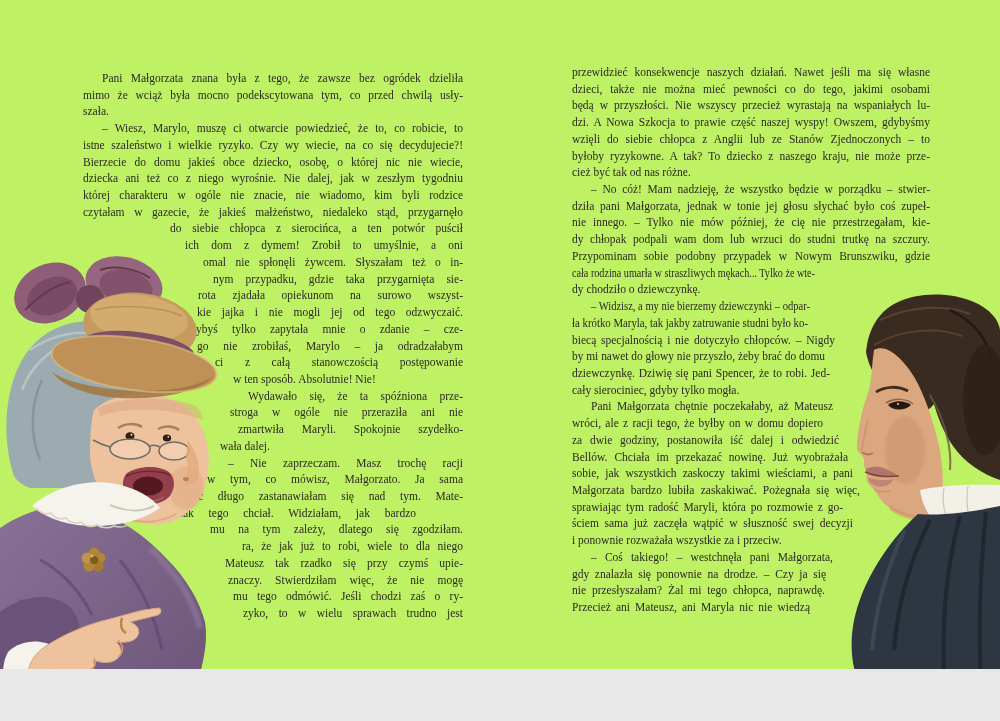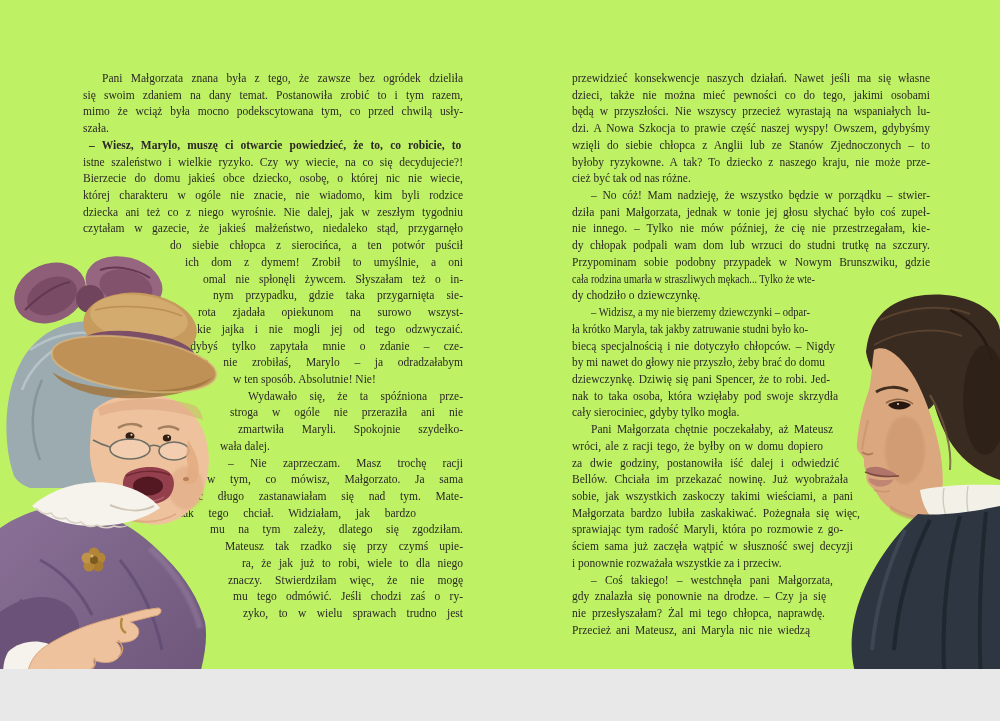--- a/index.html
+++ b/index.html
@@ -15,75 +15,74 @@
   .illus{position:absolute;pointer-events:none;}
   .divider{position:absolute;left:205px;top:673px;width:624px;height:12px;}
 </style>
 </head>
 <body>
 
 <div class="spread">
 
   <div class="textcol" style="left:83px;top:70px;width:380px;">
       <div class="tline" style="margin-left: 19px;"><span style="word-spacing: 5.41563px;">Pani Małgorzata znana była z tego, że zawsze bez ogródek dzieliła</span></div>
-      <div class="tline"><span style="word-spacing: 5.30824px;">się swoim zdaniem na dany temat. Postanowiła zrobić to i tym razem,</span></div>
       <div class="tline"><span style="word-spacing: 4.88281px;">mimo że wciąż była mocno podekscytowana tym, co przed chwilą usły-</span></div>
       <div class="tline"><span>szała.</span></div>
-      <div class="tline" style="margin-left: 6px; font-weight: bold;"><span style="word-spacing: 4.25568px;">– Wiesz, Marylo, muszę ci otwarcie powiedzieć, że to, co robicie, to</span></div>
+      <div class="tline" style="margin-left: 19px;"><span style="word-spacing: 4.25568px;">– Wiesz, Marylo, muszę ci otwarcie powiedzieć, że to, co robicie, to</span></div>
       <div class="tline"><span style="word-spacing: 3.68608px;">istne szaleństwo i wielkie ryzyko. Czy wy wiecie, na co się decydujecie?!</span></div>
       <div class="tline"><span style="word-spacing: 5.16619px;">Bierzecie do domu jakieś obce dziecko, osobę, o której nic nie wiecie,</span></div>
+      <div class="tline"><span style="word-spacing: 4.47005px;">dziecka ani też co z niego wyrośnie. Nie dalej, jak w zeszłym tygodniu</span></div>
       <div class="tline"><span style="word-spacing: 6.64219px;">której charakteru w ogóle nie znacie, nie wiadomo, kim byli rodzice</span></div>
-      <div class="tline"><span style="word-spacing: 4.47005px;">dziecka ani też co z niego wyrośnie. Nie dalej, jak w zeszłym tygodniu</span></div>
       <div class="tline"><span style="word-spacing: 6.74805px;">czytałam w gazecie, że jakieś małżeństwo, niedaleko stąd, przygarnęło</span></div>
       <div class="tline" style="margin-left: 87px;"><span style="word-spacing: 7.76367px;">do siebie chłopca z sierocińca, a ten potwór puścił</span></div>
       <div class="tline" style="margin-left: 102px;"><span style="word-spacing: 9.31836px;">ich dom z dymem! Zrobił to umyślnie, a oni</span></div>
       <div class="tline" style="margin-left: 120px;"><span style="word-spacing: 6.57589px;">omal nie spłonęli żywcem. Słyszałam też o in-</span></div>
       <div class="tline" style="margin-left: 130px;"><span style="word-spacing: 9.125px;">nym przypadku, gdzie taka przygarnięta sie-</span></div>
       <div class="tline" style="margin-left: 115px;"><span style="word-spacing: 13.7188px;">rota zjadała opiekunom na surowo wszyst-</span></div>
       <div class="tline" style="margin-left: 114px;"><span style="word-spacing: 7.82227px;">kie jajka i nie mogli jej od tego odzwyczaić.</span></div>
       <div class="tline" style="margin-left: 99px;"><span style="word-spacing: 11.3571px;">Gdybyś tylko zapytała mnie o zdanie – cze-</span></div>
       <div class="tline" style="margin-left: 114px;"><span style="word-spacing: 11.8125px;">go nie zrobiłaś, Marylo – ja odradzałabym</span></div>
+      <div class="tline" style="margin-left: 132px;"><span style="word-spacing: 18.7344px;">ci z całą stanowczością postępowanie</span></div>
       <div class="tline" style="margin-left: 150px;"><span>w ten sposób. Absolutnie! Nie!</span></div>
       <div class="tline" style="margin-left: 165px;"><span style="word-spacing: 9.41875px;">Wydawało się, że ta spóźniona prze-</span></div>
       <div class="tline" style="margin-left: 147px;"><span style="word-spacing: 11.0521px;">stroga w ogóle nie przeraziła ani nie</span></div>
       <div class="tline" style="margin-left: 155px;"><span style="word-spacing: 14.9531px;">zmartwiła Maryli. Spokojnie szydełko-</span></div>
       <div class="tline" style="margin-left: 137px;"><span>wała dalej.</span></div>
       <div class="tline" style="margin-left: 145px;"><span style="word-spacing: 13.4125px;">– Nie zaprzeczam. Masz trochę racji</span></div>
       <div class="tline" style="margin-left: 124px;"><span style="word-spacing: 11.8464px;">w tym, co mówisz, Małgorzato. Ja sama</span></div>
       <div class="tline" style="margin-left: 99px;"><span style="word-spacing: 11.862px;">dość długo zastanawiałam się nad tym. Mate-</span></div>
       <div class="tline" style="margin-left: 50px;"><span style="word-spacing: 11.9401px;">usz jednak tego chciał. Widziałam, jak bardzo</span></div>
       <div class="tline" style="margin-left: 127px;"><span style="word-spacing: 10.5703px;">mu na tym zależy, dlatego się zgodziłam.</span></div>
+      <div class="tline" style="margin-left: 159px;"><span style="word-spacing: 4.57812px;">ra, że jak już to robi, wiele to dla niego</span></div>
       <div class="tline" style="margin-left: 142px;"><span style="word-spacing: 8.3724px;">Mateusz tak rzadko się przy czymś upie-</span></div>
-      <div class="tline" style="margin-left: 159px;"><span style="word-spacing: 4.57812px;">ra, że jak już to robi, wiele to dla niego</span></div>
       <div class="tline" style="margin-left: 145px;"><span style="word-spacing: 10.1719px;">znaczy. Stwierdziłam więc, że nie mogę</span></div>
       <div class="tline" style="margin-left: 150px;"><span style="word-spacing: 6.39286px;">mu tego odmówić. Jeśli chodzi zaś o ry-</span></div>
       <div class="tline" style="margin-left: 160px;"><span style="word-spacing: 7.54948px;">zyko, to w wielu sprawach trudno jest</span></div>
     </div>
 
-  <div class="textcol" style="left:572px;top:70px;width:358px;">
+  <div class="textcol" style="left:572px;top:64px;width:358px;">
       <div class="tline"><span style="word-spacing: 4.15625px;">przewidzieć konsekwencje naszych działań. Nawet jeśli ma się własne</span></div>
       <div class="tline"><span style="word-spacing: 5.07812px;">dzieci, także nie można mieć pewności co do tego, jakimi osobami</span></div>
       <div class="tline"><span style="word-spacing: 3.16146px;">będą w przyszłości. Nie wszyscy przecież wyrastają na wspaniałych lu-</span></div>
       <div class="tline"><span style="word-spacing: 2.26562px;">dzi. A Nowa Szkocja to prawie część naszej wyspy! Owszem, gdybyśmy</span></div>
       <div class="tline"><span style="word-spacing: 4.12216px;">wzięli do siebie chłopca z Anglii lub ze Stanów Zjednoczonych – to</span></div>
       <div class="tline"><span style="word-spacing: 3.23011px;">byłoby ryzykowne. A tak? To dziecko z naszego kraju, nie może prze-</span></div>
       <div class="tline"><span>cież być tak od nas różne.</span></div>
       <div class="tline" style="margin-left: 19px;"><span style="word-spacing: 2.79545px;">– No cóż! Mam nadzieję, że wszystko będzie w porządku – stwier-</span></div>
       <div class="tline"><span style="word-spacing: 2.875px;">dziła pani Małgorzata, jednak w tonie jej głosu słychać było coś zupeł-</span></div>
       <div class="tline"><span style="word-spacing: 4.0142px;">nie innego. – Tylko nie mów później, że cię nie przestrzegałam, kie-</span></div>
       <div class="tline"><span style="word-spacing: 3.6946px;">dy chłopak podpali wam dom lub wrzuci do studni trutkę na szczury.</span></div>
       <div class="tline"><span style="word-spacing: 4.60268px;">Przypominam sobie podobny przypadek w Nowym Brunszwiku, gdzie</span></div>
       <div class="tline" style="margin-right: 115px;"><span style="transform: scaleX(0.883);">cała rodzina umarła w straszliwych mękach... Tylko że wte-</span></div>
       <div class="tline"><span>dy chodziło o dziewczynkę.</span></div>
       <div class="tline" style="margin-left: 19px; margin-right: 120px;"><span style="transform: scaleX(0.9166);">– Widzisz, a my nie bierzemy dziewczynki – odpar-</span></div>
       <div class="tline" style="margin-right: 122px;"><span style="transform: scaleX(0.939);">ła krótko Maryla, tak jakby zatruwanie studni było ko-</span></div>
       <div class="tline" style="margin-right: 95px;"><span style="word-spacing: 1.91071px;">biecą specjalnością i nie dotyczyło chłopców. – Nigdy</span></div>
       <div class="tline" style="margin-right: 105px;"><span style="transform: scaleX(0.9914);">by mi nawet do głowy nie przyszło, żeby brać do domu</span></div>
       <div class="tline" style="margin-right: 56px;"><span style="word-spacing: 0.894531px;">dziewczynkę. Dziwię się pani Spencer, że to robi. Jed-</span></div>
-      <div class="tline" style="margin-right: 92px;"><span style="word-spacing: 2.55078px;">nak to taka osoba, która wzięłaby pod swoje skrzydła</span></div>
       <div class="tline"><span>cały sierociniec, gdyby tylko mogła.</span></div>
       <div class="tline" style="margin-left: 19px; margin-right: 97px;"><span style="word-spacing: 2.56875px;">Pani Małgorzata chętnie poczekałaby, aż Mateusz</span></div>
       <div class="tline" style="margin-right: 107px;"><span style="word-spacing: 1.40469px; text-align: center;">wróci, ale z racji tego, że byłby on w domu dopiero</span></div>
       <div class="tline" style="margin-right: 91px;"><span style="word-spacing: 4.85491px;">za dwie godziny, postanowiła iść dalej i odwiedzić</span></div>
       <div class="tline" style="margin-right: 82px;"><span style="word-spacing: 4.1875px;">Bellów. Chciała im przekazać nowinę. Już wyobrażała</span></div>
       <div class="tline" style="margin-right: 77px;"><span style="word-spacing: 3.23438px;">sobie, jak wszystkich zaskoczy takimi wieściami, a pani</span></div>
       <div class="tline" style="margin-right: 70px;"><span style="word-spacing: 3.40365px;">Małgorzata bardzo lubiła zaskakiwać. Pożegnała się więc,</span></div>
       <div class="tline" style="margin-right: 87px;"><span style="word-spacing: 1.90039px;">sprawiając tym radość Maryli, która po rozmowie z go-</span></div>
       <div class="tline" style="margin-right: 77px;"><span style="word-spacing: 2.79297px;">ściem sama już zaczęła wątpić w słuszność swej decyzji</span></div>
       <div class="tline"><span>i ponownie rozważała wszystkie za i przeciw.</span></div>

